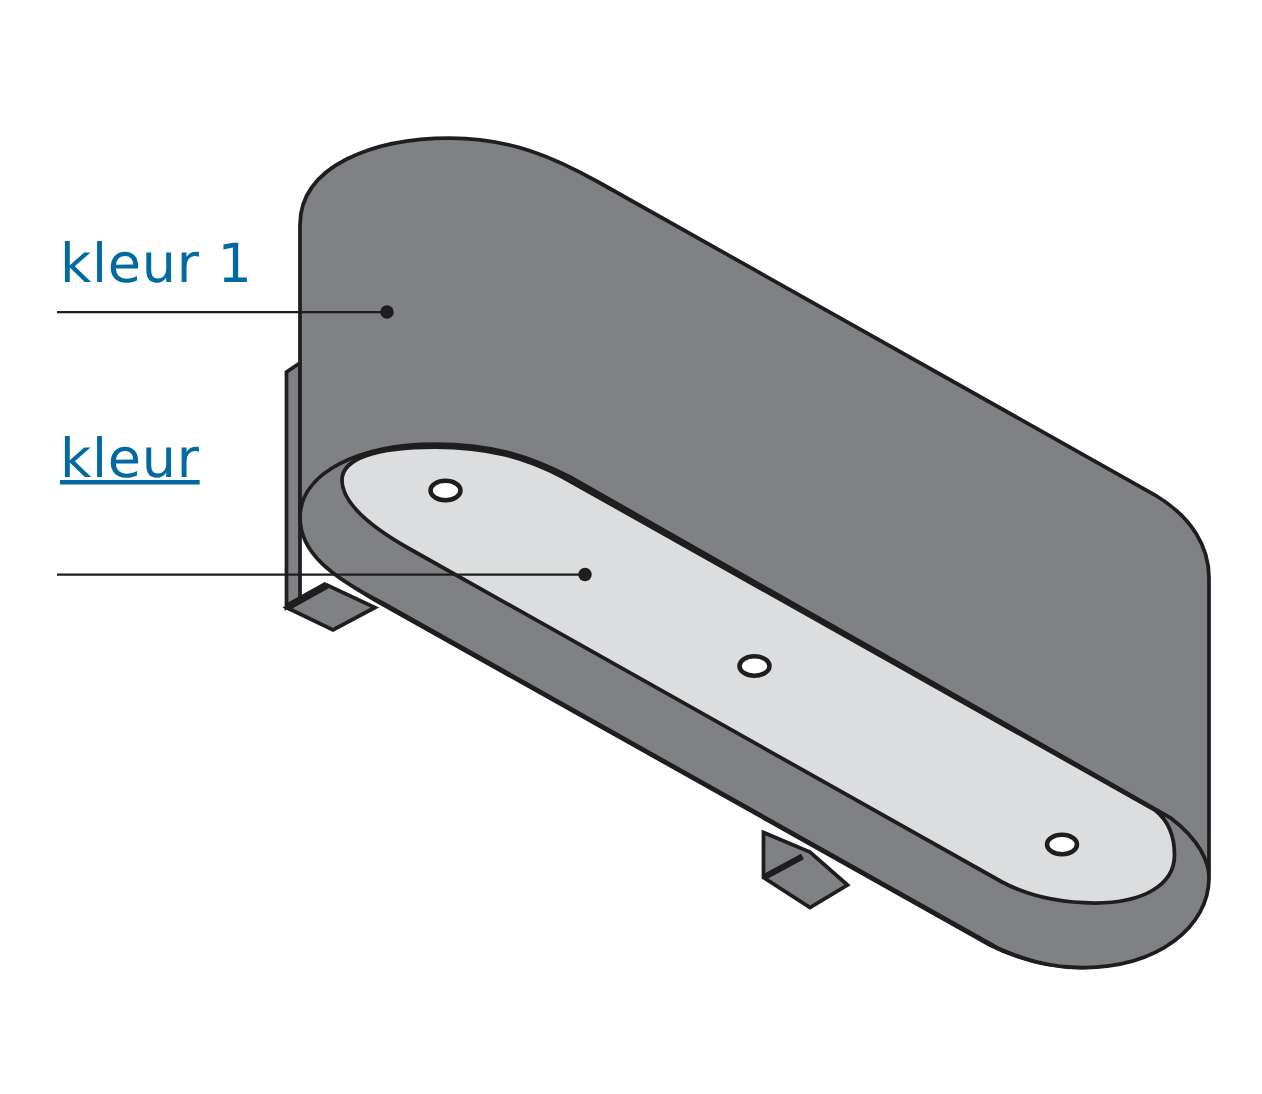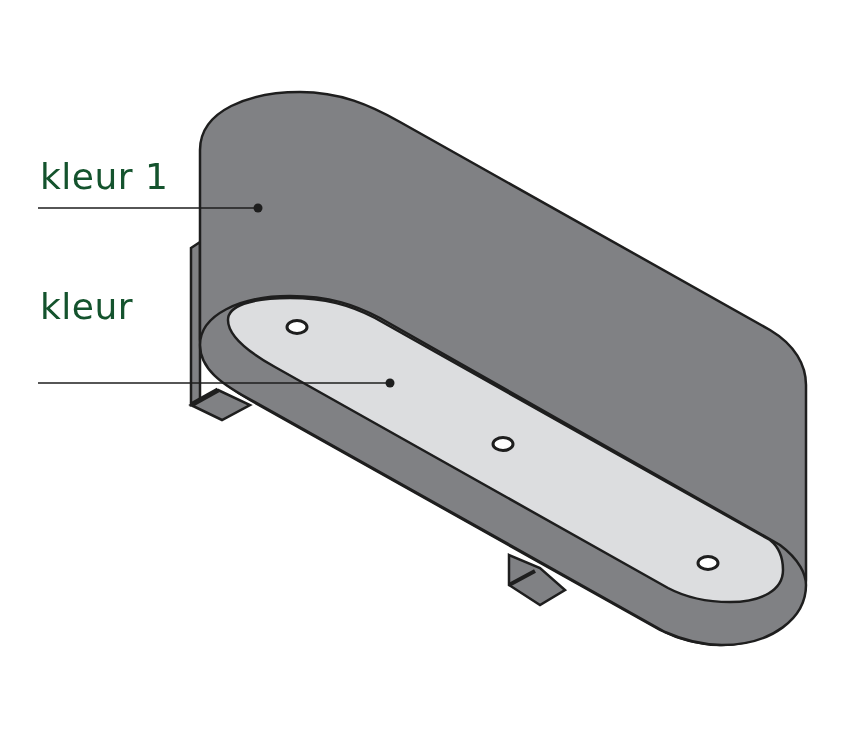--- a/index.html
+++ b/index.html
@@ -2,27 +2,27 @@
 <html><head>
 <meta charset="utf-8">
 <style>
   html, body { margin: 0; padding: 0; background: #ffffff; }
   body { width: 841px; height: 729px; position: relative; overflow: hidden; }
   .canvas { position: absolute; left: 0; top: 0; width: 841px; height: 729px; }
   .label {
     position: absolute;
     font-family: "DejaVu Sans", "Liberation Sans", sans-serif;
     font-size: 36px;
-    color: #14532d;
+    color: #0369a1;
     line-height: 48px;
     letter-spacing: 0.5px;
   }
   .label-1 { left: 40px; top: 153px; }
   .label-2 { left: 40px; top: 283px; }
-  .label-2 span { display: block; }
+  .label-2 span { display: block; text-decoration: underline; }
 </style>
 </head>
 <body>
 
 <svg class="canvas" viewBox="0 0 841 729" xmlns="http://www.w3.org/2000/svg">
 
   <g>
     <polygon points="191,248 200,242 200,400 191,405" fill="#808184" stroke="#1e1e1e" stroke-width="2.5"></polygon>
     <polygon points="191,405 222,420 250,405 218,390" fill="#808184" stroke="#1e1e1e" stroke-width="2.5"></polygon>
     <line x1="191" y1="405" x2="218" y2="390" stroke="#1e1e1e" stroke-width="5"></line>

